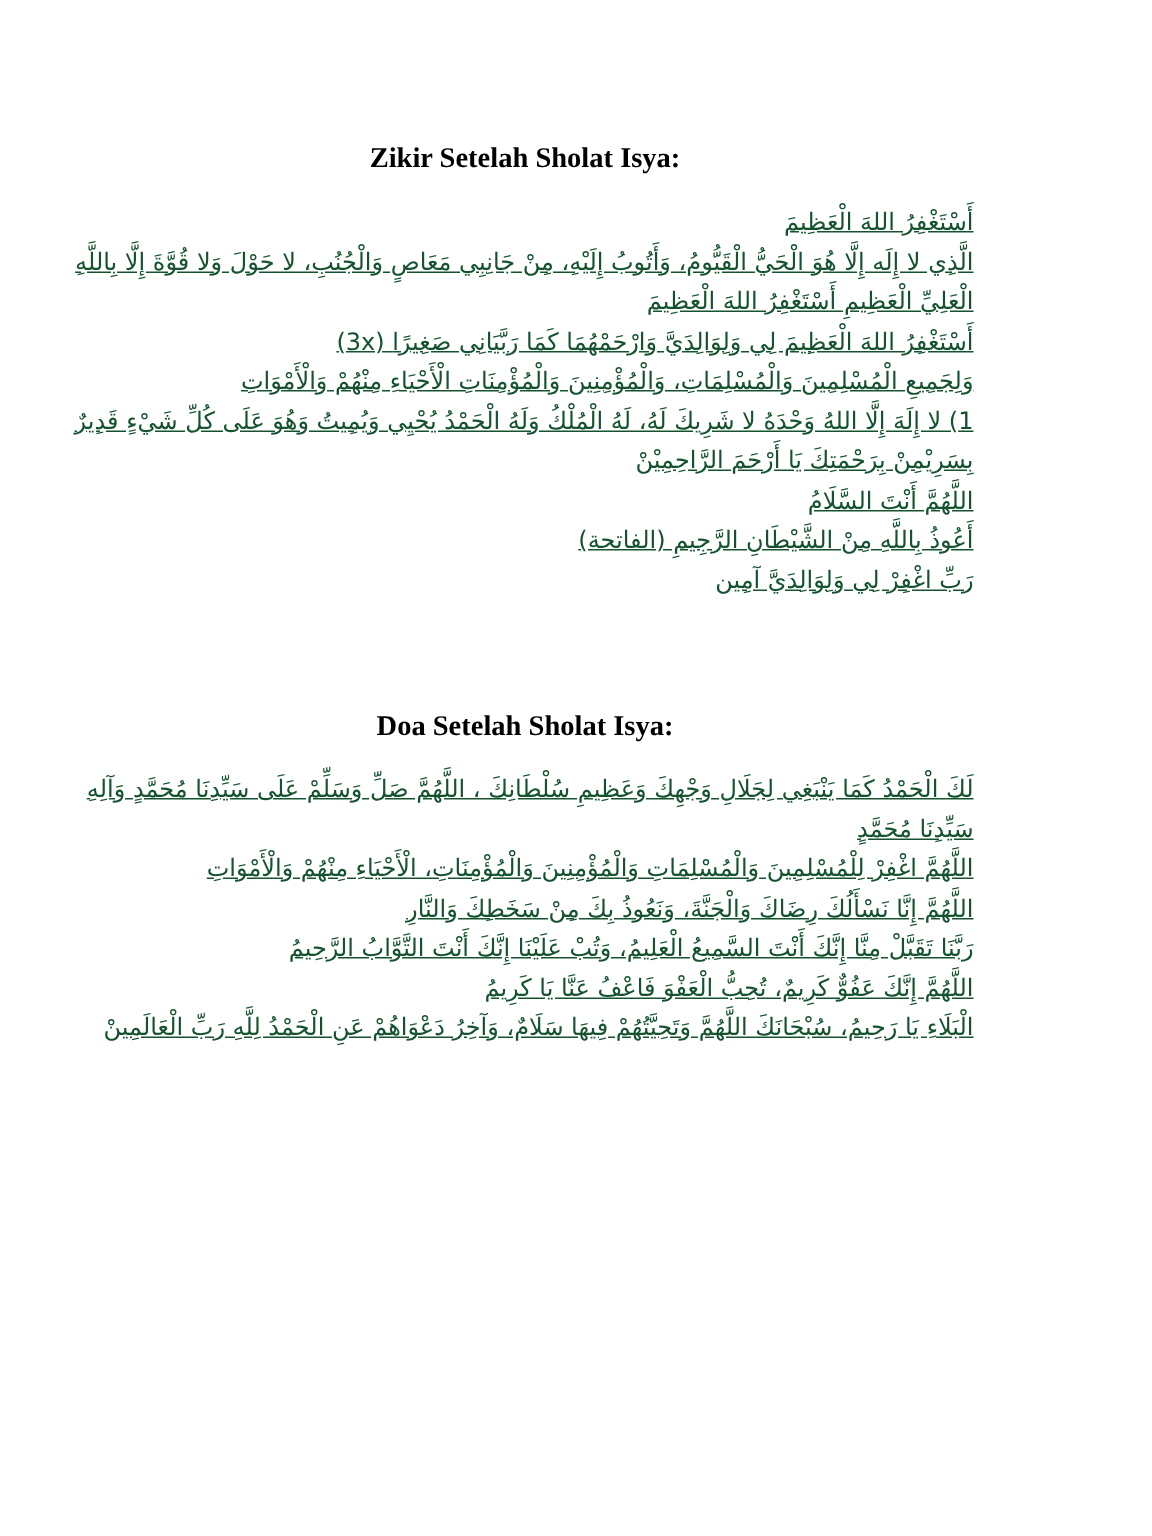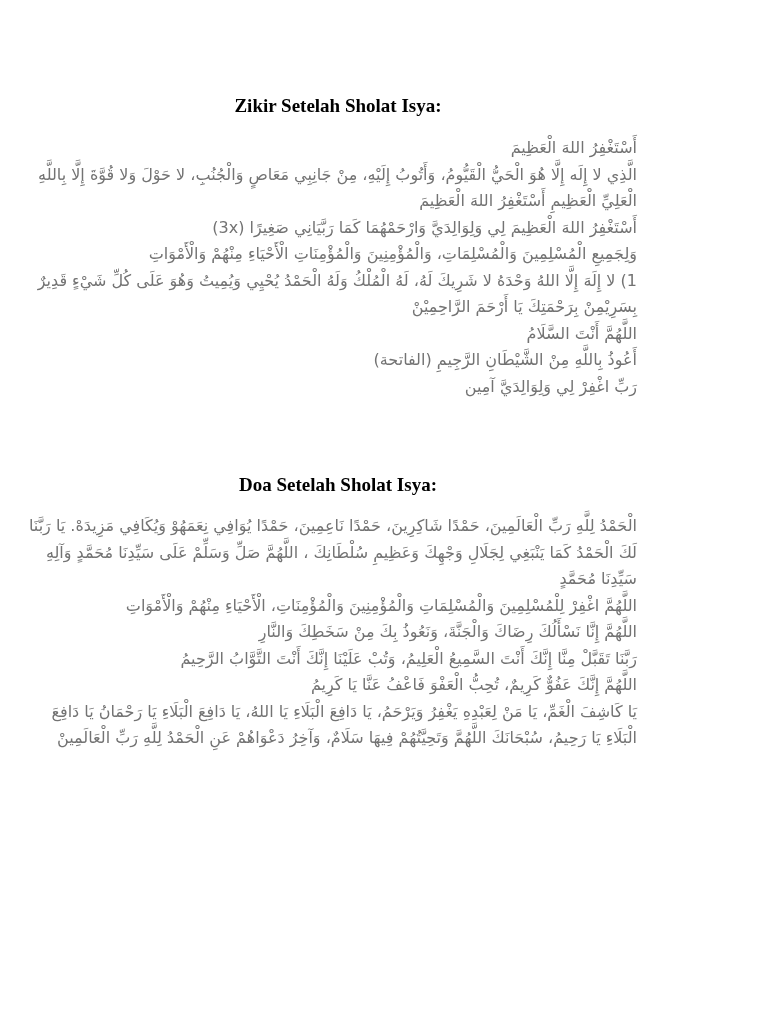--- a/index.html
+++ b/index.html
@@ -13,20 +13,21 @@
     overflow: hidden;
     font-family: "Liberation Serif", serif;
     color: #000000;
   }
   .page {
     width: 676px;
     height: 1024px;
     background: #ffffff;
     box-sizing: border-box;
     padding: 0 39px;
+    margin-left: 12px;
   }
   .section-title {
     font-family: "Liberation Serif", serif;
     font-weight: bold;
     font-size: 19px;
     line-height: 22px;
     text-align: center;
     margin: 0;
   }
   .title-zikir { padding-top: 95px; margin-bottom: 18px; }
@@ -36,21 +37,22 @@
     text-align: right;
   }
   .arabic-line {
     font-family: "DejaVu Sans", "DejaVu Serif", sans-serif;
     font-size: 16px;
     line-height: 26.5px;
     white-space: nowrap;
     direction: rtl;
     unicode-bidi: plaintext;
     text-align: right;
-    color: #737373;
+    color: #14532d;
+    text-decoration: underline;
   }
 </style>
 </head>
 <body>
 
 <div class="page">
 
   <section>
     <h1 class="section-title title-zikir">Zikir Setelah Sholat Isya:</h1>
     <div class="arabic-block">
@@ -63,25 +65,23 @@
         <div class="arabic-line" dir="rtl" lang="ar">بِسَرِيْمِنْ بِرَحْمَتِكَ يَا أَرْحَمَ الرَّاحِمِيْنْ</div>
         <div class="arabic-line" dir="rtl" lang="ar">اللَّهُمَّ أَنْتَ السَّلَامُ</div>
         <div class="arabic-line" dir="rtl" lang="ar">أَعُوذُ بِاللَّهِ مِنْ الشَّيْطَانِ الرَّجِيمِ (الفاتحة)</div>
         <div class="arabic-line" dir="rtl" lang="ar">رَبِّ اغْفِرْ لِي وَلِوَالِدَيَّ آمِين</div>
       </div>
   </section>
 
   <section>
     <h1 class="section-title title-doa">Doa Setelah Sholat Isya:</h1>
     <div class="arabic-block">
-        <div class="arabic-line" dir="rtl" lang="ar">الْحَمْدُ لِلَّهِ رَبِّ الْعَالَمِينَ، حَمْدًا شَاكِرِينَ، حَمْدًا نَاعِمِينَ، حَمْدًا يُوَافِي نِعَمَهُوْ وَيُكَافِي مَزِيدَهْ. يَا رَبَّنَا</div>
         <div class="arabic-line" dir="rtl" lang="ar">لَكَ الْحَمْدُ كَمَا يَنْبَغِي لِجَلَالِ وَجْهِكَ وَعَظِيمِ سُلْطَانِكَ ، اللَّهُمَّ صَلِّ وَسَلِّمْ عَلَى سَيِّدِنَا مُحَمَّدٍ وَآلِهِ</div>
         <div class="arabic-line" dir="rtl" lang="ar">سَيِّدِنَا مُحَمَّدٍ</div>
         <div class="arabic-line" dir="rtl" lang="ar">اللَّهُمَّ اغْفِرْ لِلْمُسْلِمِينَ وَالْمُسْلِمَاتِ وَالْمُؤْمِنِينَ وَالْمُؤْمِنَاتِ، الْأَحْيَاءِ مِنْهُمْ وَالْأَمْوَاتِ</div>
         <div class="arabic-line" dir="rtl" lang="ar">اللَّهُمَّ إِنَّا نَسْأَلُكَ رِضَاكَ وَالْجَنَّةَ، وَنَعُوذُ بِكَ مِنْ سَخَطِكَ وَالنَّارِ</div>
         <div class="arabic-line" dir="rtl" lang="ar">رَبَّنَا تَقَبَّلْ مِنَّا إِنَّكَ أَنْتَ السَّمِيعُ الْعَلِيمُ، وَتُبْ عَلَيْنَا إِنَّكَ أَنْتَ التَّوَّابُ الرَّحِيمُ</div>
         <div class="arabic-line" dir="rtl" lang="ar">اللَّهُمَّ إِنَّكَ عَفُوٌّ كَرِيمٌ، تُحِبُّ الْعَفْوَ فَاعْفُ عَنَّا يَا كَرِيمُ</div>
-        <div class="arabic-line" dir="rtl" lang="ar">يَا كَاشِفَ الْغَمِّ، يَا مَنْ لِعَبْدِهِ يَغْفِرُ وَيَرْحَمُ، يَا دَافِعَ الْبَلَاءِ يَا اللهُ، يَا دَافِعَ الْبَلَاءِ يَا رَحْمَانُ يَا دَافِعَ</div>
         <div class="arabic-line" dir="rtl" lang="ar">الْبَلَاءِ يَا رَحِيمُ، سُبْحَانَكَ اللَّهُمَّ وَتَحِيَّتُهُمْ فِيهَا سَلَامٌ، وَآخِرُ دَعْوَاهُمْ عَنِ الْحَمْدُ لِلَّهِ رَبِّ الْعَالَمِينْ</div>
       </div>
   </section>
 
 </div>
 
 </body></html>

